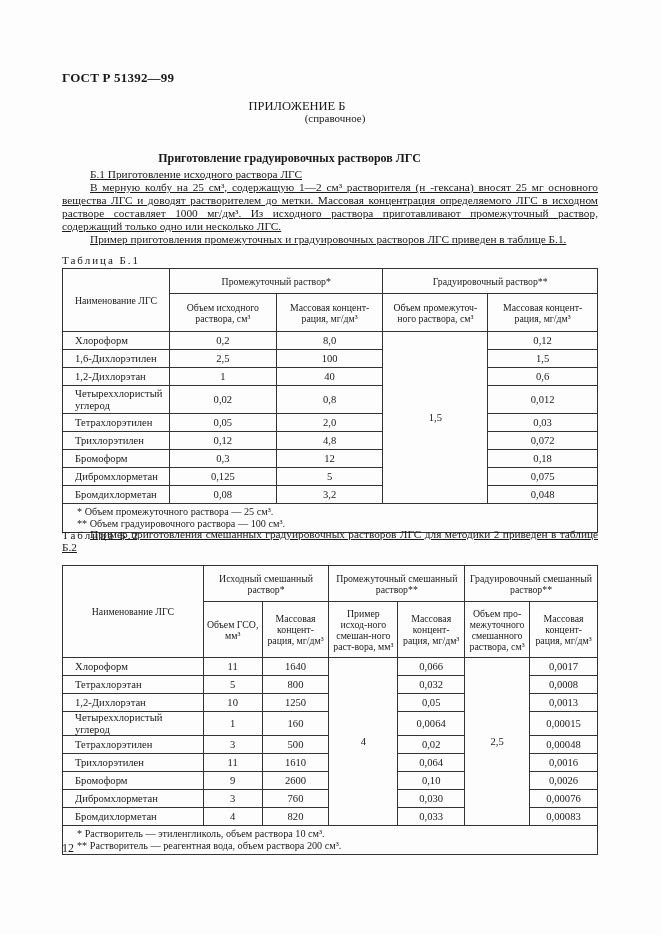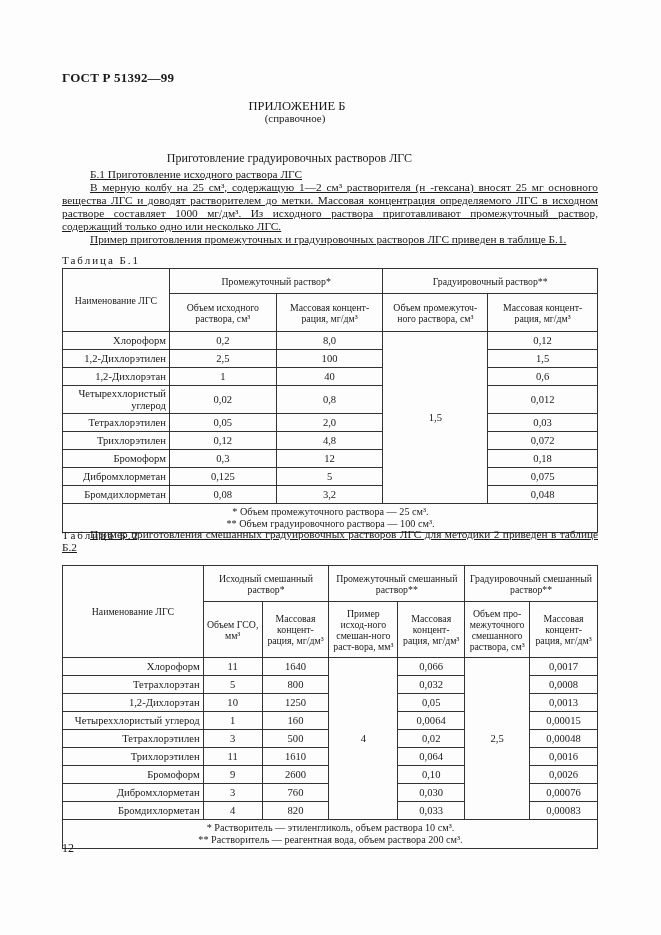--- a/index.html
+++ b/index.html
@@ -4,34 +4,34 @@
 <style>
   html, body { margin: 0; padding: 0; background: #fdfdfd; }
   body {
     width: 661px; height: 935px; position: relative; overflow: hidden;
     font-family: "Liberation Serif", "DejaVu Serif", serif;
     color: #1a1a1a;
   }
   .abs { position: absolute; }
   .doc-code { left: 62px; top: 70px; font-size: 13px; font-weight: bold; letter-spacing: 0.2px; }
   .appendix-title { left: 0; width: 594px; top: 99px; text-align: center; font-size: 12.5px; }
-  .appendix-sub { left: 0; width: 590px; top: 112px; text-align: center; font-size: 11px; }
-  .section-title { left: 0; width: 579px; top: 151px; text-align: center; font-size: 12px; font-weight: normal; }
+  .appendix-sub { left: 0; width: 590px; top: 112px; text-align: center; font-size: 11px; padding-left: 40px; }
+  .section-title { left: 0; width: 579px; top: 151px; text-align: center; font-size: 12px; font-weight: bold; }
   .para { left: 62px; width: 536px; font-size: 11.3px; line-height: 13px; text-align: justify; text-decoration: underline; }
   .para .ind { display: inline-block; width: 28px; }
   .tbl-caption { left: 62px; font-size: 11px; letter-spacing: 2px; }
 
   table.grid { position: absolute; border-collapse: collapse; font-size: 10.6px; }
   table.grid td {
     border: 1px solid #333; padding: 0 3px; text-align: center; vertical-align: middle;
     line-height: 11.5px;
   }
-  table.grid td.name { text-align: right; padding-left: 4px; }
+  table.grid td.name { text-align: left; padding-left: 12px; }
   table.grid td.hdr { font-size: 9.8px; line-height: 11px; }
-  table.grid td.foot { text-align: center; padding-left: 4px; font-size: 10.2px; line-height: 12px; vertical-align: top; padding-top: 2px;}
+  table.grid td.foot { text-align: left; padding-left: 14px; font-size: 10.2px; line-height: 12px; vertical-align: top; padding-top: 2px;}
   table.grid tr.data td { height: 17px; }
   .page-num { left: 62px; top: 841px; font-size: 12px; }
 </style>
 </head>
 <body>
 
 <div class="abs doc-code">ГОСТ Р 51392—99</div>
 <div class="abs appendix-title">ПРИЛОЖЕНИЕ Б</div>
 <div class="abs appendix-sub">(справочное)</div>
 <div class="abs section-title">Приготовление градуировочных растворов ЛГС</div>
@@ -71,21 +71,21 @@
   </tbody>
     <tbody id="t1-body">
       <tr class="data">
         <td class="name">Хлороформ</td>
         <td>0,2</td>
         <td>8,0</td>
         <td rowspan="9">1,5</td>
         <td>0,12</td>
       </tr>
       <tr class="data">
-        <td class="name">1,2-Дихлорэтилен</td>
+        <td class="name">1,6-Дихлорэтилен</td>
         <td>2,5</td>
         <td>100</td>
         <td>1,5</td>
       </tr>
       <tr class="data">
         <td class="name">1,2-Дихлорэтан</td>
         <td>1</td>
         <td>40</td>
         <td>0,6</td>
       </tr>

